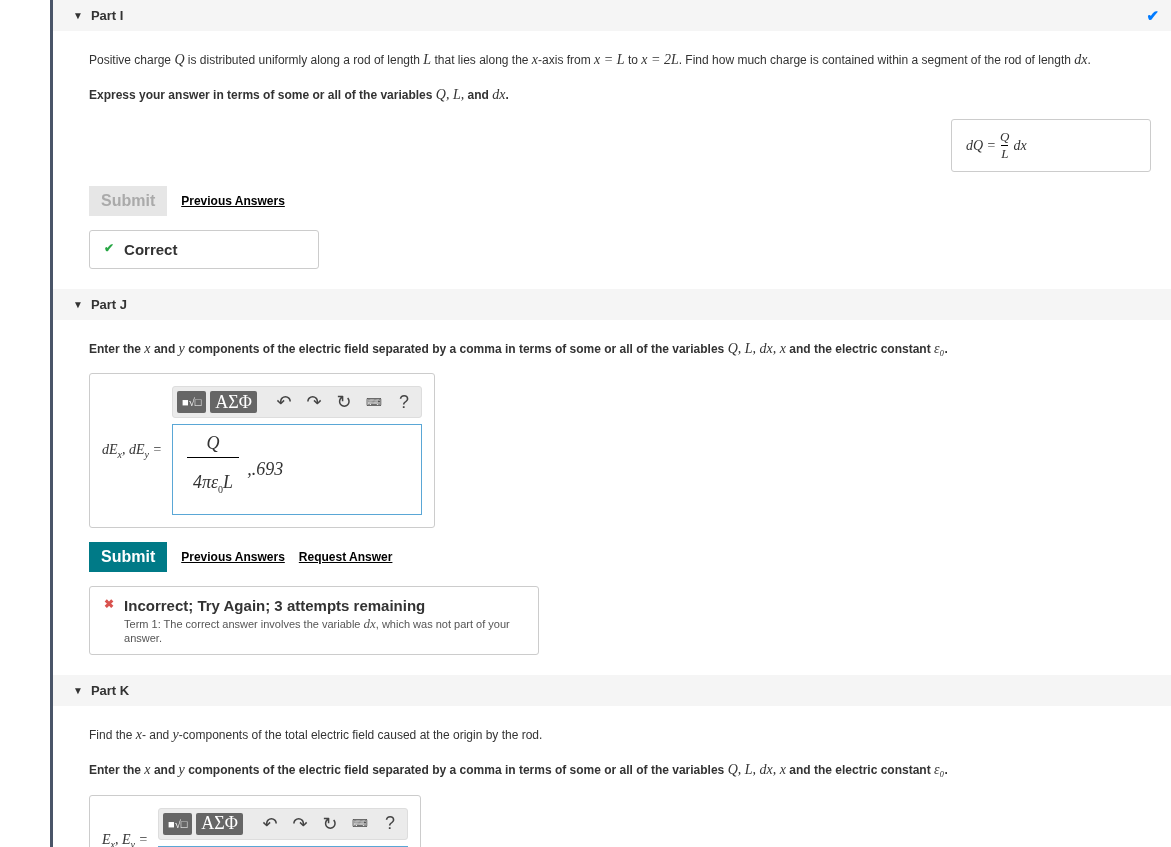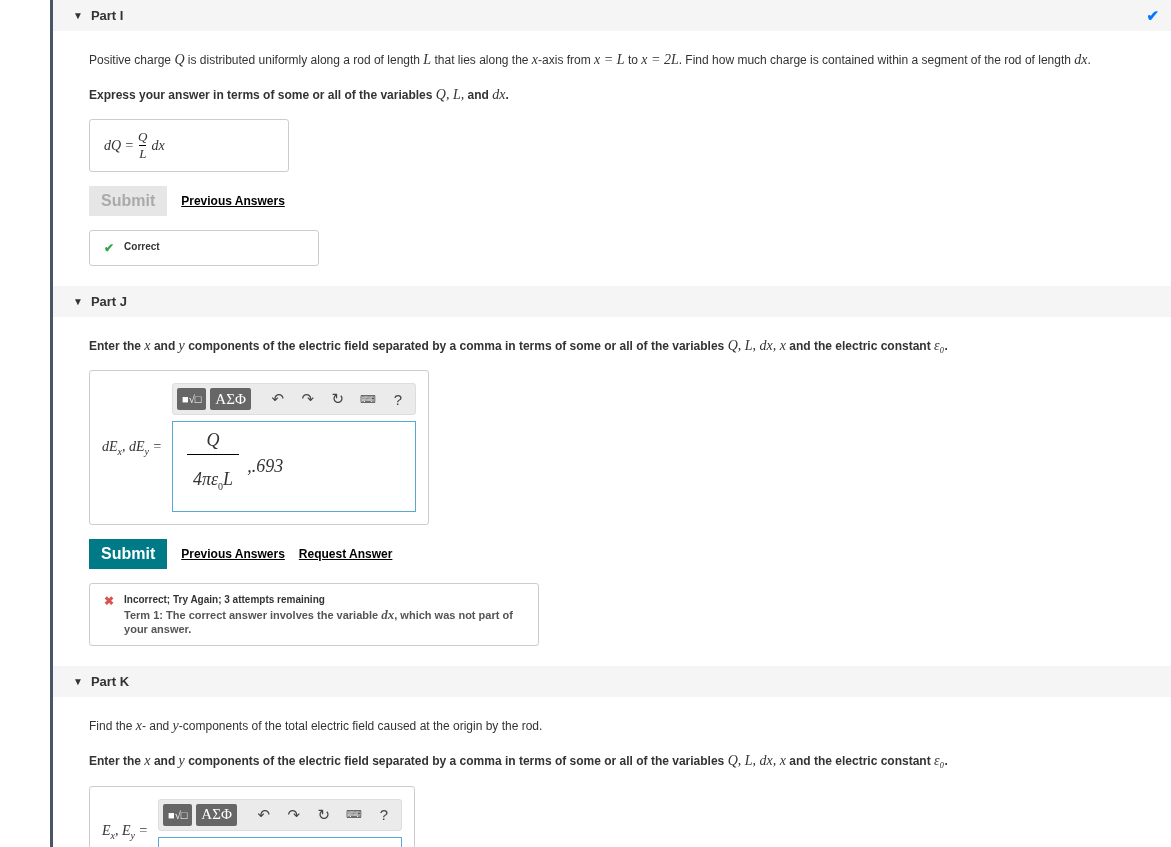--- a/index.html
+++ b/index.html
@@ -60,20 +60,21 @@
     font-family: "Times New Roman", serif;
     font-style: italic;
     font-size: 14px;
     font-weight: normal;
     margin-top: 8px;
   }
   .answer-row {
     display: flex;
     align-items: center;
     margin-bottom: 14px;
+    justify-content: flex-end;
   }
   .answer-box-simple {
     display: inline-flex;
     align-items: center;
     border: 1px solid #ccc;
     border-radius: 3px;
     padding: 10px 14px;
     font-family: "Times New Roman", serif;
     font-style: italic;
     font-size: 14px;
@@ -122,22 +123,22 @@
     padding: 10px 14px;
     display: flex;
     align-items: flex-start;
     gap: 10px;
     font-size: 12px;
     max-width: 450px;
   }
   .feedback-box.wide { max-width: 230px; }
   .feedback-box.correct .icon { color: #28a745; font-weight: bold; }
   .feedback-box.incorrect .icon { color: #d9534f; font-weight: bold; }
-  .feedback-box .msg-title { font-weight: bold; font-size: 10px; color: #333; }
-  .feedback-box .msg-detail { font-size: 11px; color: #555; margin-top: 2px; font-weight: bold; }
+  .feedback-box .msg-title { font-weight: bold; font-size: 15px; color: #333; }
+  .feedback-box .msg-detail { font-size: 11px; color: #555; margin-top: 2px; }
   .feedback-box .msg-detail .mathit { font-family: "Times New Roman", serif; font-style: italic; font-size:13px;}
 
   
   .editor-frame {
     border: 1px solid #ccc;
     border-radius: 3px;
     display: inline-block;
     padding: 12px;
     margin-bottom: 14px;
   }
@@ -167,21 +168,21 @@
     padding: 4px;
     gap: 4px;
   }
   .toolbar .tb-btn {
     display: inline-flex;
     align-items: center;
     justify-content: center;
     min-width: 26px;
     height: 22px;
     padding: 0 5px;
-    font-size: 15px;
+    font-size: 18px;
     color: #444;
     cursor: pointer;
     border-radius: 2px;
   }
   .toolbar .tb-btn.dark {
     background: #666;
     color: #fff;
     font-family: "Times New Roman", serif;
   }
   .toolbar .spacer { width: 6px; }

